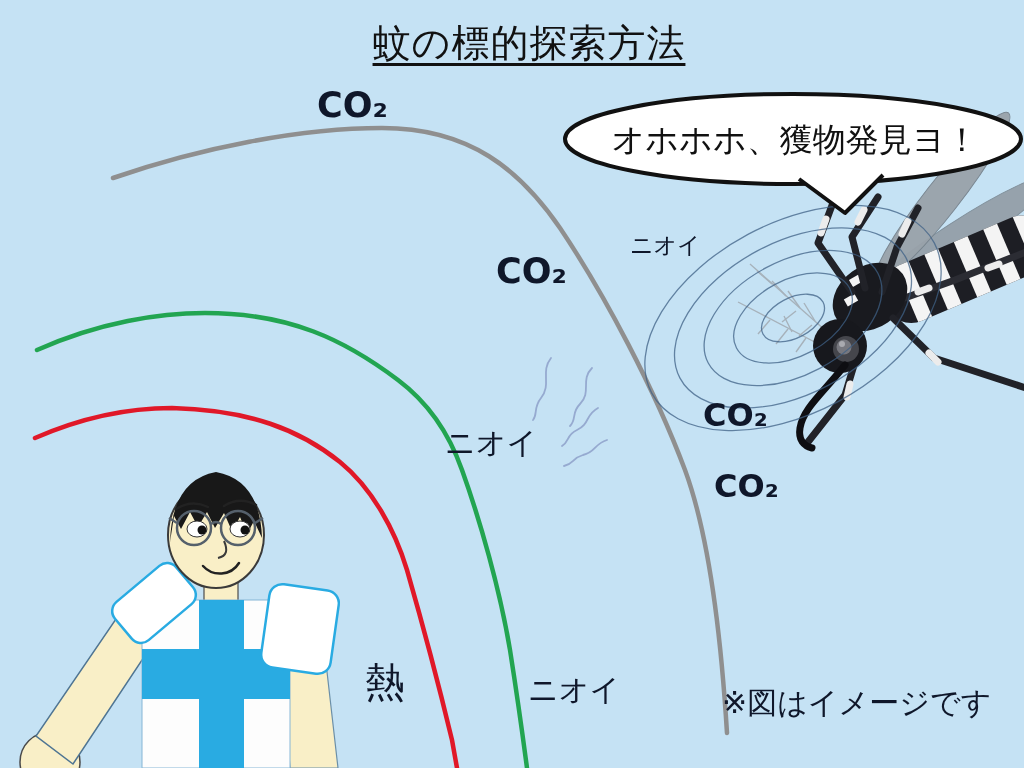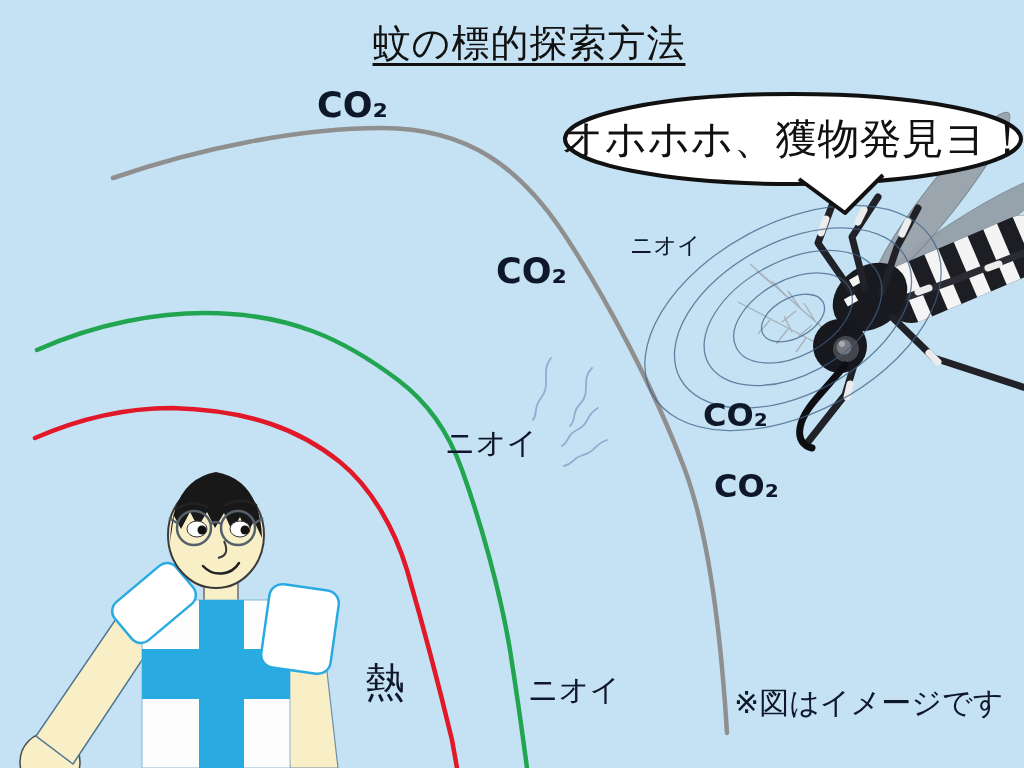--- a/index.html
+++ b/index.html
@@ -13,31 +13,31 @@
     position:absolute;color:#0f172a;white-space:nowrap;line-height:1;
     font-family:"DejaVu Sans","Liberation Sans",sans-serif;
   }
   #title{
     left:0;right:0;top:24px;text-align:center;font-size:38px;font-weight:500;
     text-decoration:underline;text-underline-offset:7px;text-decoration-thickness:2.5px;
     letter-spacing:1px;color:#111;padding-left:34px;
   }
   #bubble-text{
     left:570px;top:96px;width:450px;height:86px;display:flex;
-    align-items:center;justify-content:center;font-size:42px;font-weight:500;color:#111;
+    align-items:center;justify-content:center;font-size:33px;font-weight:500;color:#111;
   }
   #lbl-co2-top{left:317px;top:88px;font-size:35px;font-weight:600;}
   #lbl-co2-mid{left:496px;top:254px;font-size:35px;font-weight:600;}
   #lbl-co2-right-upper{left:703px;top:399px;font-size:32px;font-weight:600;}
   #lbl-co2-right-lower{left:714px;top:470px;font-size:32px;font-weight:600;}
   #lbl-nioi-near-mosquito{left:630px;top:234px;font-size:23px;}
   #lbl-nioi-mid{left:445px;top:428px;font-size:30px;}
   #lbl-nioi-bottom{left:528px;top:675px;font-size:30px;}
   #lbl-heat{left:365px;top:662px;font-size:40px;}
-  #lbl-note{left:722px;top:688px;font-size:30px;margin-left:12px;}
+  #lbl-note{left:722px;top:688px;font-size:30px;}
 </style>
 </head>
 <body>
 
 <div id="stage" style="background: rgb(197, 226, 244);">
 
   <svg id="art" viewBox="0 0 1024 768">
 
     <path d="M 113,178 C 200,148 300,128 382,128 C 470,128 520,170 560,228
              C 605,295 655,390 685,470 C 706,527 720,620 727,733" fill="none" stroke-width="4.5" stroke-linecap="round" stroke="#8f8f8f"></path>

